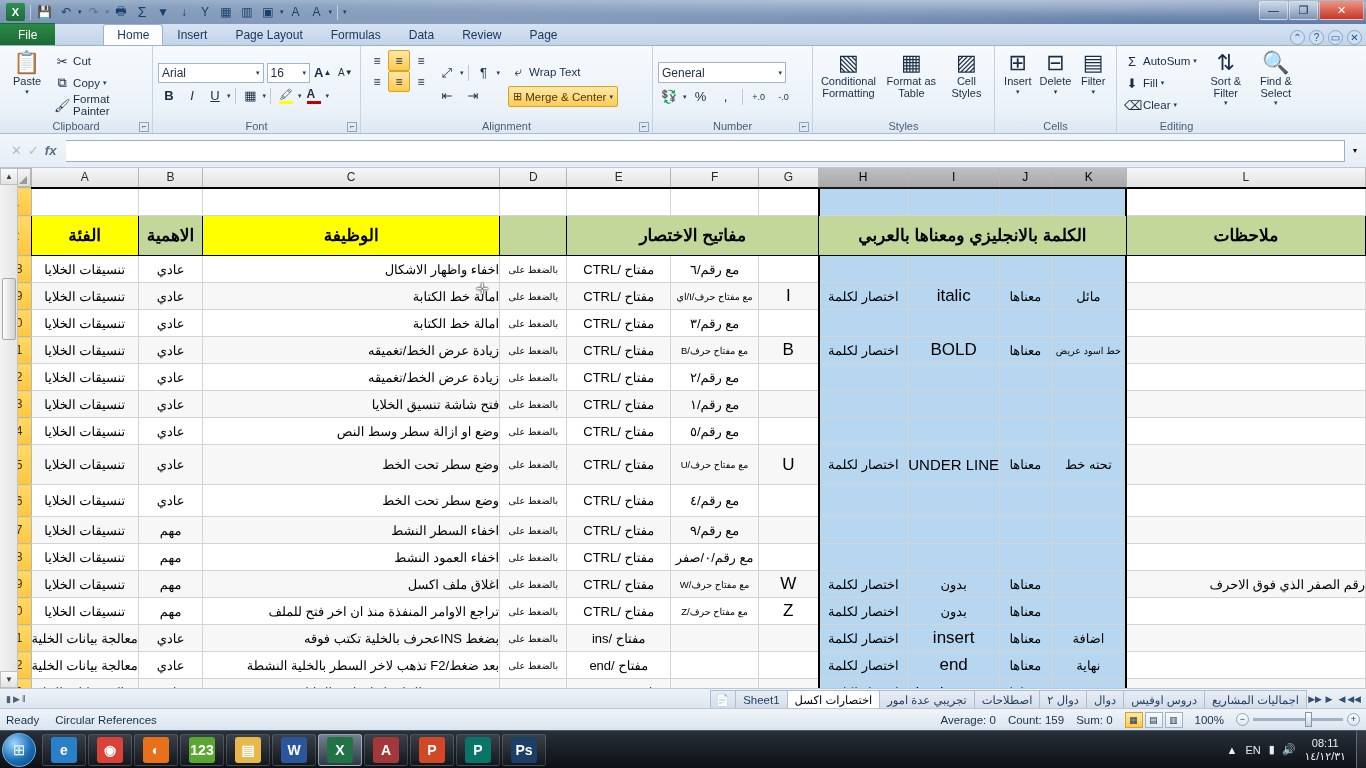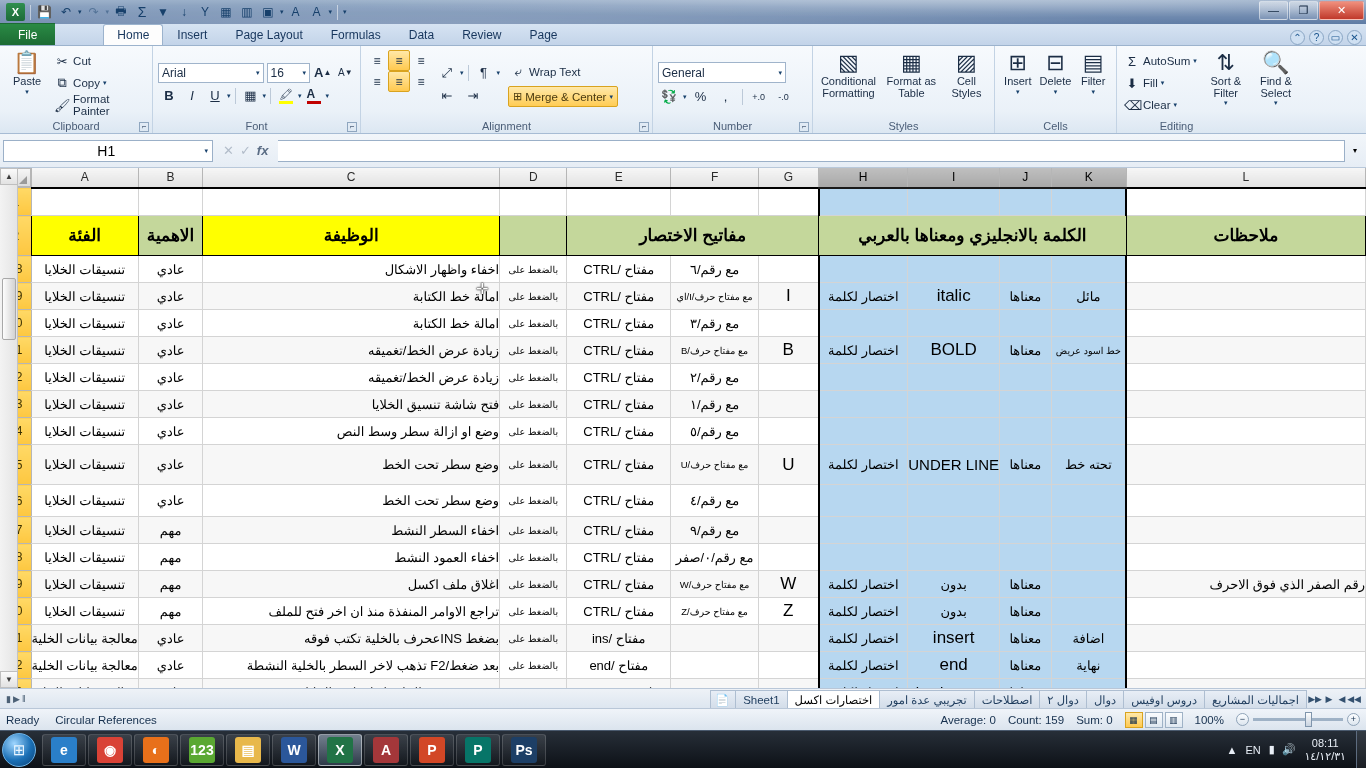--- a/index.html
+++ b/index.html
@@ -521,24 +521,20 @@
           <span class="gl">🔍</span>
           <span>Find &amp; Select</span>
           <span class="caret">▾</span>
         </div>
       </div>
       <div class="glabel" style="right:130px;left:0">Editing</div>
     </div>
   </div>
 
   <div class="fbar">
-    <div class="namebox">
-      <span style="flex:1;text-align:center">H1</span>
-      <span class="caret">▾</span>
-    </div>
     <div class="fbbtns">
       <span style="opacity:.4">✕</span>
       <span style="opacity:.4">✓</span>
       <span style="font-style:italic;font-weight:bold">fx</span>
     </div>
     <div class="formula-input"></div>
     <div class="fbar-expand">▾</div>
   </div>
 
   <div class="gridwrap">

